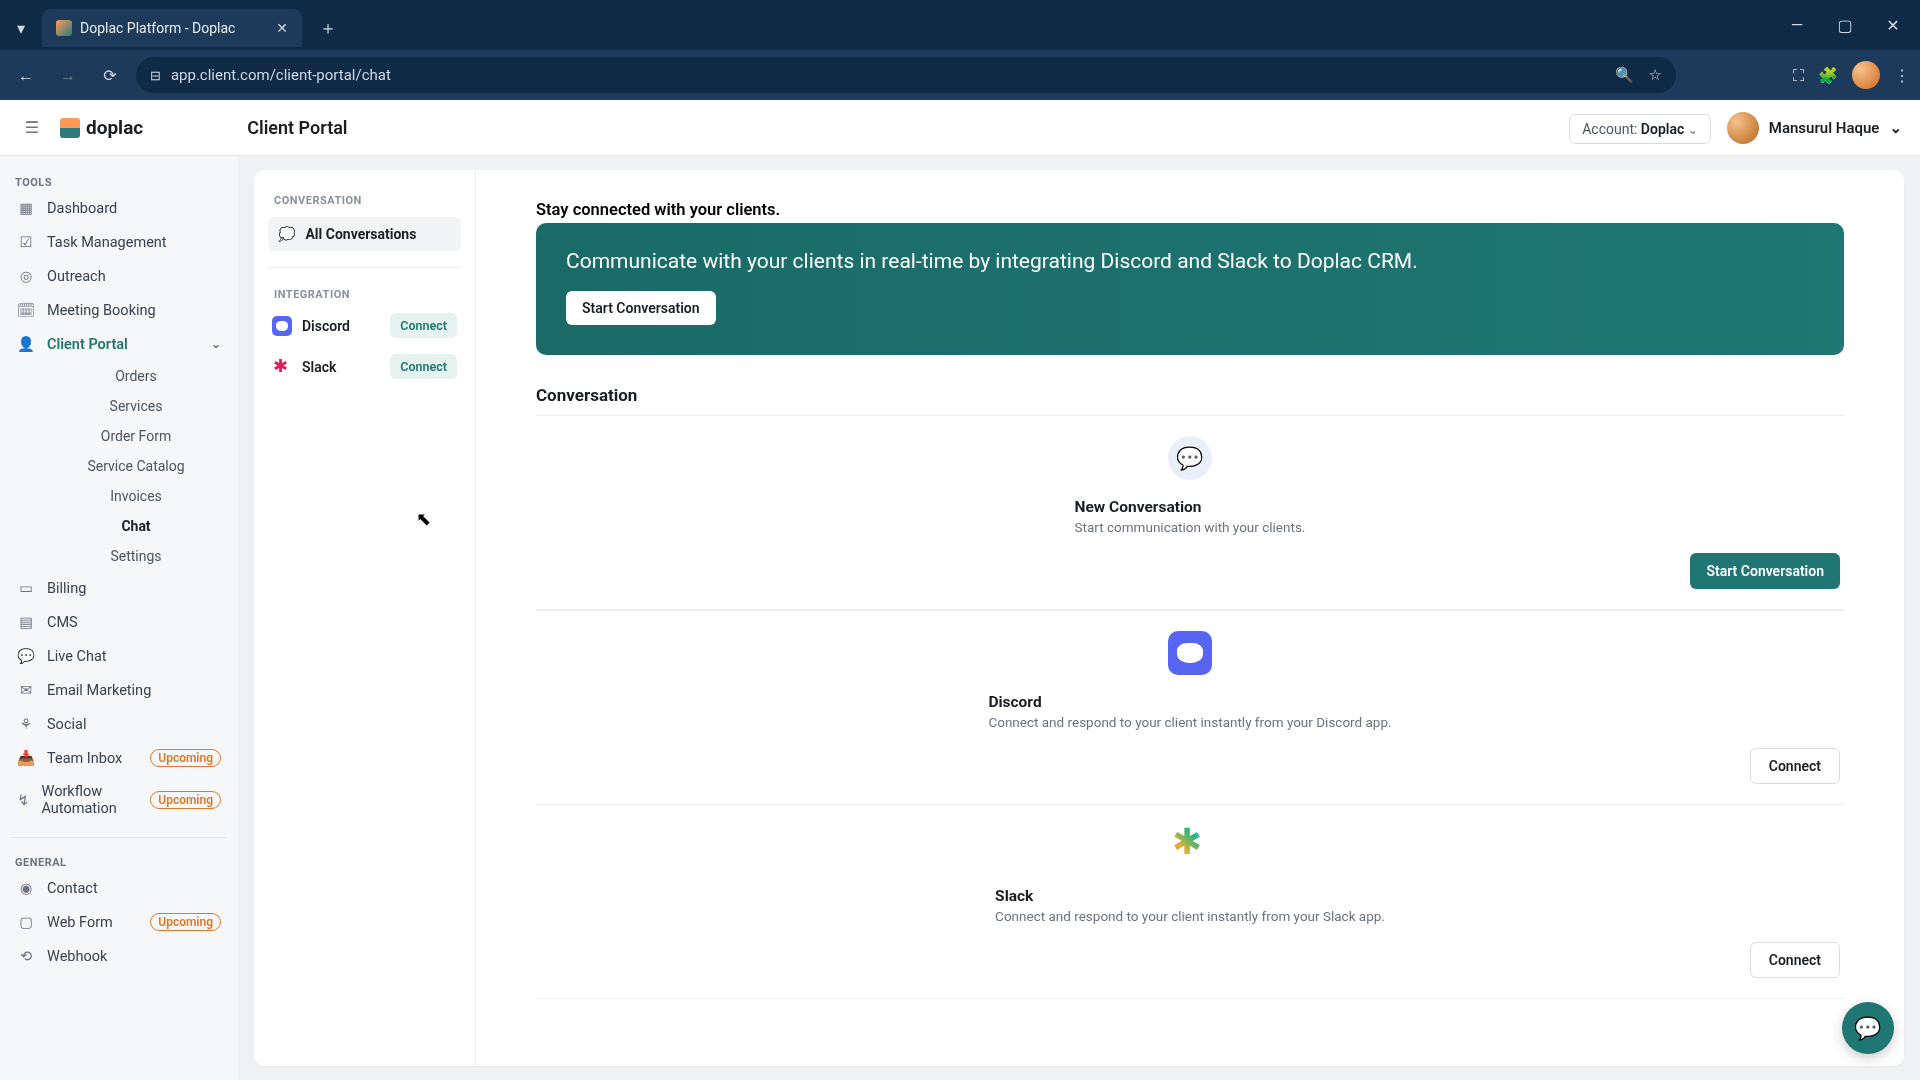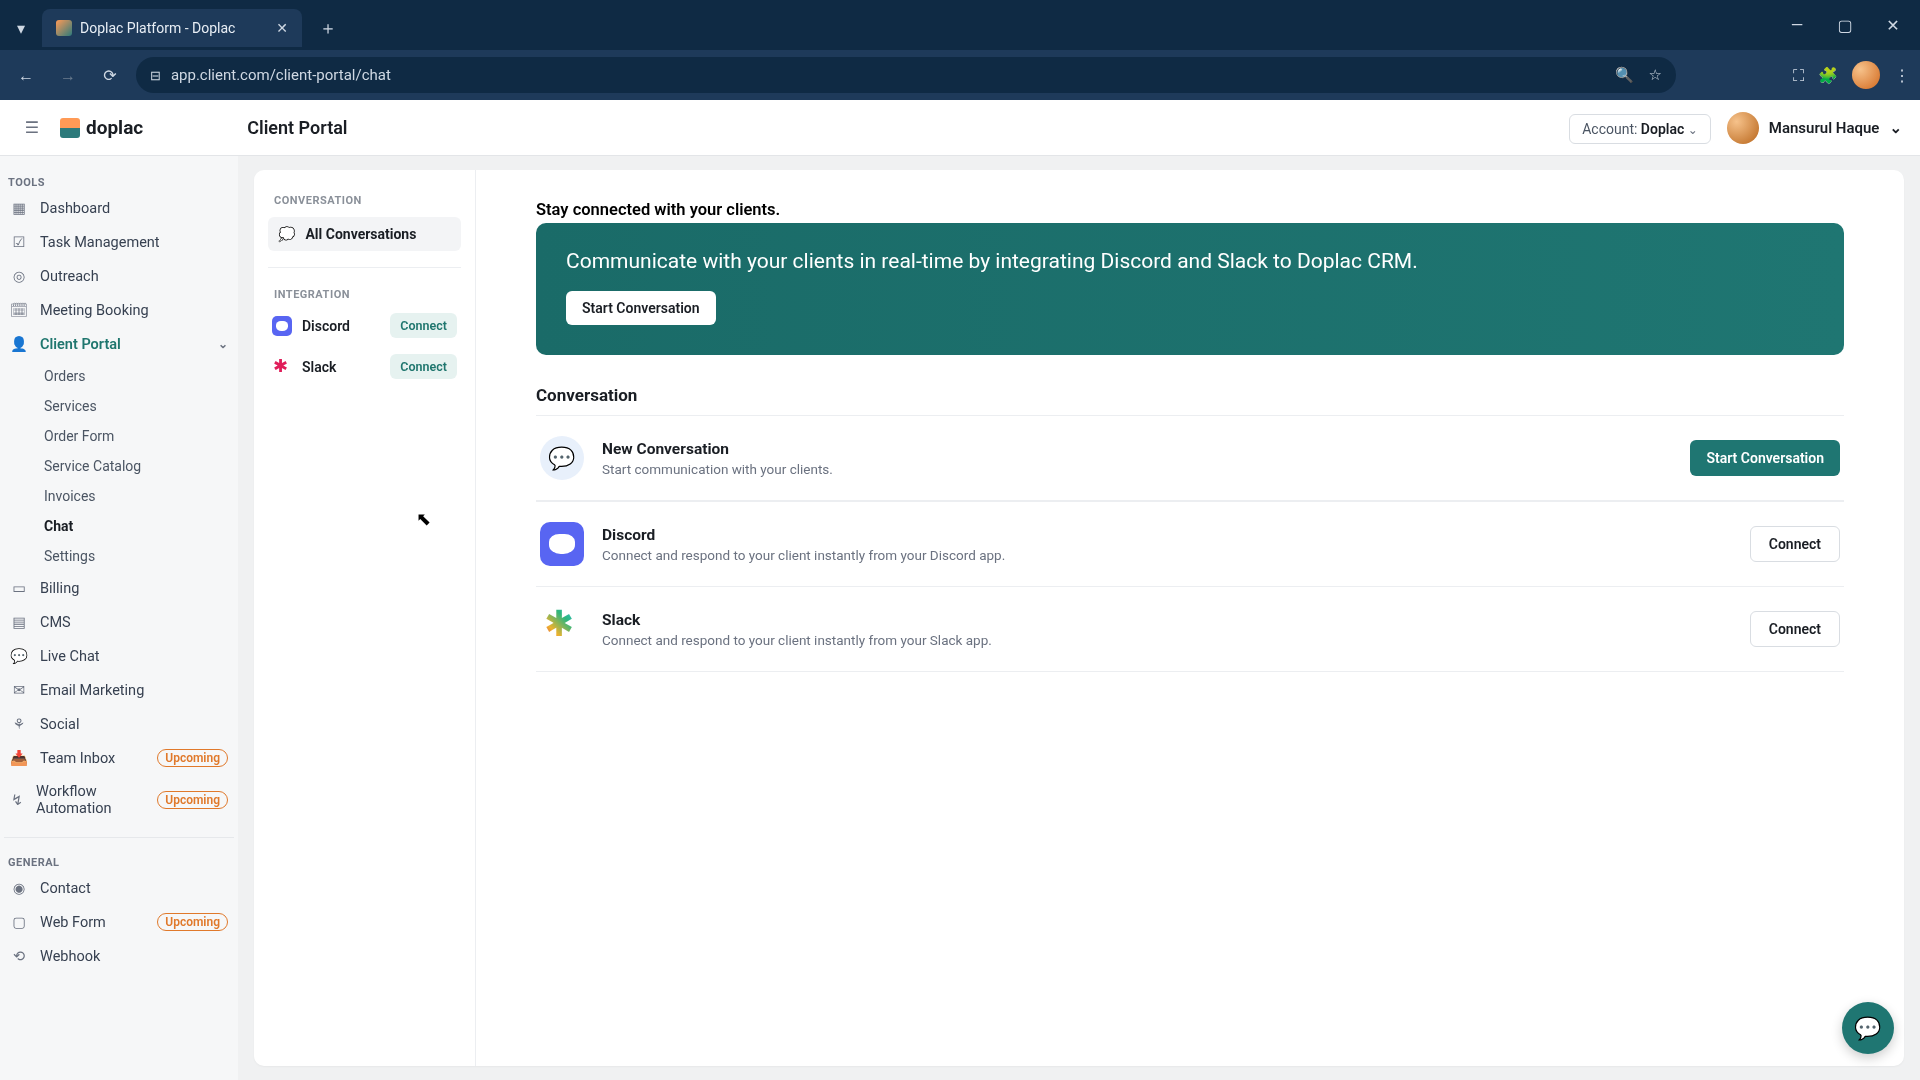--- a/index.html
+++ b/index.html
@@ -34,28 +34,28 @@
   .page-title { font-size:18px; font-weight:600; color:#1a1e24; margin-left:90px;}
   .topnav-right{ margin-left:auto; display:flex; align-items:flex-end; gap:16px;}
   .account-switch{ background:#fff; border:1px solid #d9dde2; border-radius:6px; padding:6px 12px; font-size:14px; color:#4b5563; cursor:pointer;}
   .account-switch b { color:#1a1e24; font-weight:600;}
   .user-chip { display:flex; align-items:center; gap:10px; cursor:pointer;}
   .user-chip .uavatar{ width:32px; height:32px; border-radius:50%; background:radial-gradient(circle at 30% 30%, #f6c28b,#b8651a);}
   .user-chip span { font-size:15px; font-weight:600; color:#1a1e24;}
   .chev{ color:#6b7280; font-size:12px;}
 
   .body-row { flex:1; display:flex; overflow:hidden;}
-  .sidebar { width:238px; background:#f6f7f8; padding:14px 0; overflow-y:auto;}
+  .sidebar { width:238px; background:#f6f7f8; padding:14px 7px; overflow-y:auto;}
   .sec-label { font-size:11px; font-weight:700; letter-spacing:.5px; color:#6b7280; padding:6px 8px 2px;}
   .nav-item { display:flex; align-items:center; gap:12px; padding:8px 10px; color:#374151; font-size:14.5px; border-radius:6px; cursor:pointer; position:relative;}
   .nav-item.active { color:#1f766e; font-weight:600;}
   .nav-item .ic { width:18px; height:18px; display:flex; align-items:center; justify-content:center; color:#6b7280;}
   .nav-item.active .ic{ color:#1f766e;}
   .nav-item .expand { margin-left:auto; color:#6b7280; font-size:12px;}
-  .sub-items { padding-left:34px;}
+  .sub-items { padding-left:34px;text-align:center;}
   .sub-items .sub { padding:7px 10px; font-size:14px; color:#4b5563; cursor:pointer; border-radius:6px;}
   .sub.active { font-weight:700; color:#1a1e24;}
   .badge { margin-left:auto; font-size:12px; color:#e0792b; border:1px solid #e0792b; padding:1px 7px; border-radius:10px; font-weight:600;}
   .sidebar hr { border:none; border-top:1px solid #e6e8eb; margin:12px 4px;}
 
   .panel-wrap { flex:1; padding:14px 16px; display:flex; gap:0;}
   .panel { background:#fff; border-radius:10px; display:flex; width:100%; box-shadow:0 1px 2px rgba(0,0,0,.04);}
   .sub-sidebar { width:222px; border-right:1px solid #eceef1; padding:20px 14px;}
   .sub-label{ font-size:11px; font-weight:700; color:#8a9099; letter-spacing:.5px; padding:4px 6px;}
   .sub-nav { background:#f3f4f6; border-radius:6px; padding:9px 10px; display:flex; gap:10px; align-items:center; font-size:14px; font-weight:700; color:#1a1e24; margin-top:6px; cursor:pointer;}
@@ -68,21 +68,21 @@
   .slack-sm{ width:20px; height:20px; position:relative;}
   .slack-sm:before{content:"✱"; color:#e01e5a; position:absolute; font-size:18px; left:1px; top:-2px;}
 
   .main { flex:1; padding:30px 60px;}
   .lead{ font-size:16.5px; color:#000000; font-weight:600; margin-bottom:4px;}
   .hero { background:linear-gradient(90deg,#1a6b68,#1f7672); color:#fff; border-radius:10px; padding:26px 30px 30px;}
   .hero h2{ font-size:21px; font-weight:400; margin-bottom:18px;}
   .hero-btn{ background:#fff; color:#1a1e24; font-size:14px; font-weight:600; padding:9px 16px; border-radius:6px; border:none; cursor:pointer;}
   .section-title{ font-size:17px; font-weight:700; color:#1a1e24; margin:30px 0 10px;}
   .divider{ border-bottom:1px solid #eceef1;}
-  .row{ display:flex; align-items:center; gap:18px; padding:20px 4px;}
+  .row{ display:flex; align-items:center; gap:18px; padding:20px 4px;flex-direction:column;}
   .row .icon-lg{ width:44px; height:44px; border-radius:50%; display:flex; align-items:center; justify-content:center;}
   .chat-ic{ background:#e8f0fb;}
   .chat-ic:after{ content:"💬"; font-size:22px;}
   .discord-lg{ width:44px; height:44px; background:#5865f2; border-radius:10px; position:relative;}
   .discord-lg:after{content:""; position:absolute; inset:12px 9px; background:#fff; border-radius:40% 40% 45% 45%;}
   .slack-lg{ width:44px; height:44px; position:relative;}
   .slack-lg:after{ content:"✱"; font-size:36px; position:absolute; left:4px; top:-4px; background:linear-gradient(45deg,#e01e5a,#ecb22e,#2eb67d,#36c5f0); -webkit-background-clip:text; color:transparent;}
   .row-text .t1{ font-size:15.5px; font-weight:700; color:#1a1e24; margin-bottom:3px;}
   .row-text .t2{ font-size:13.5px; color:#6b7280;}
   .row-btn{ margin-left:auto;}

